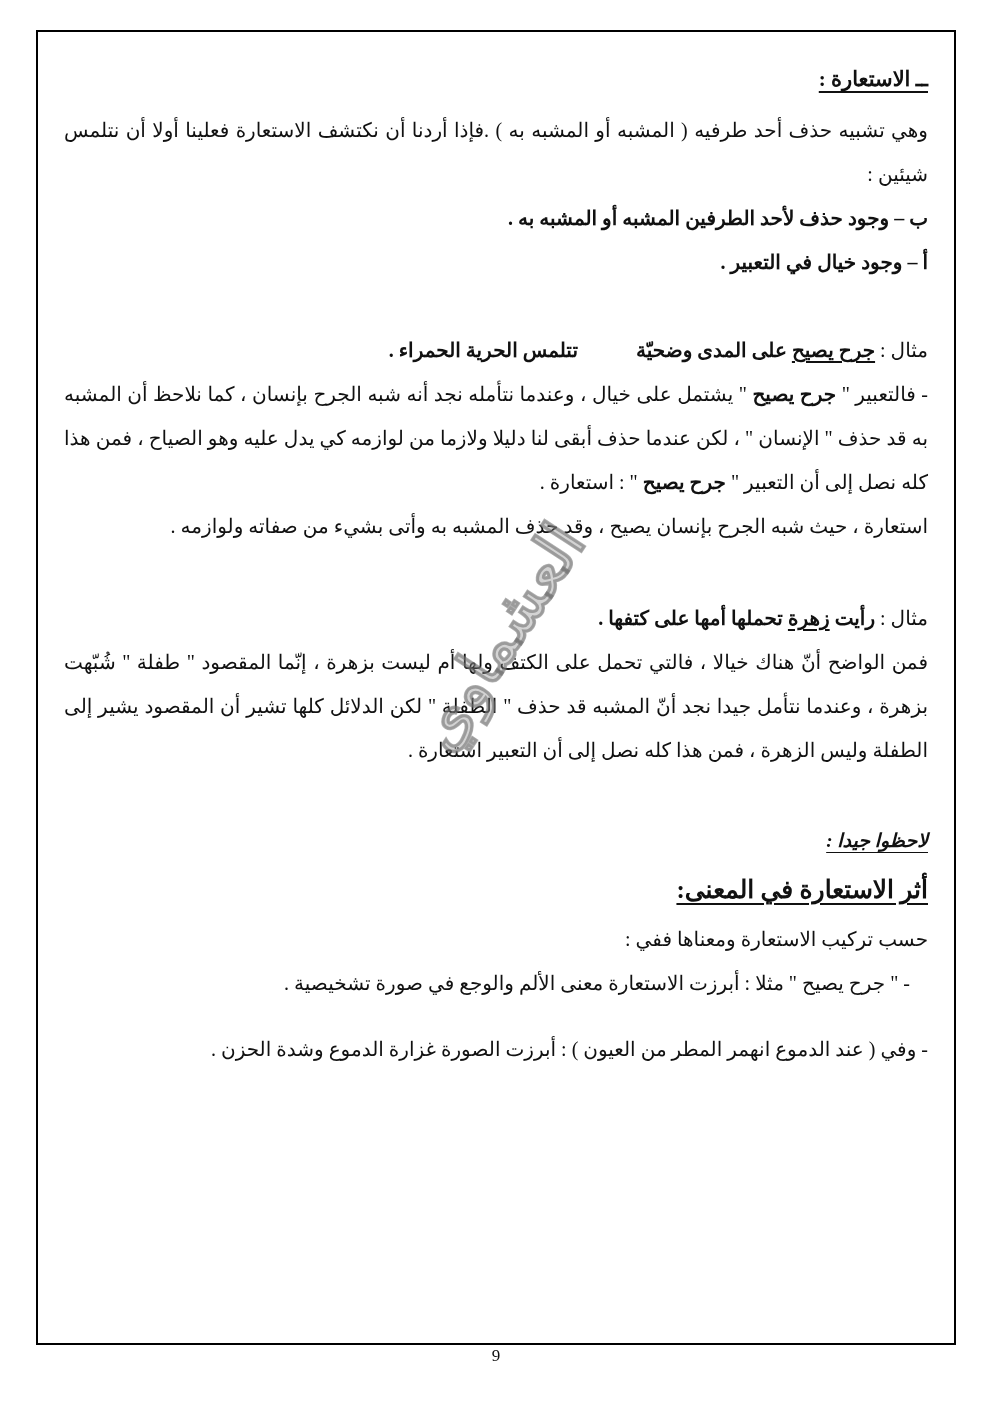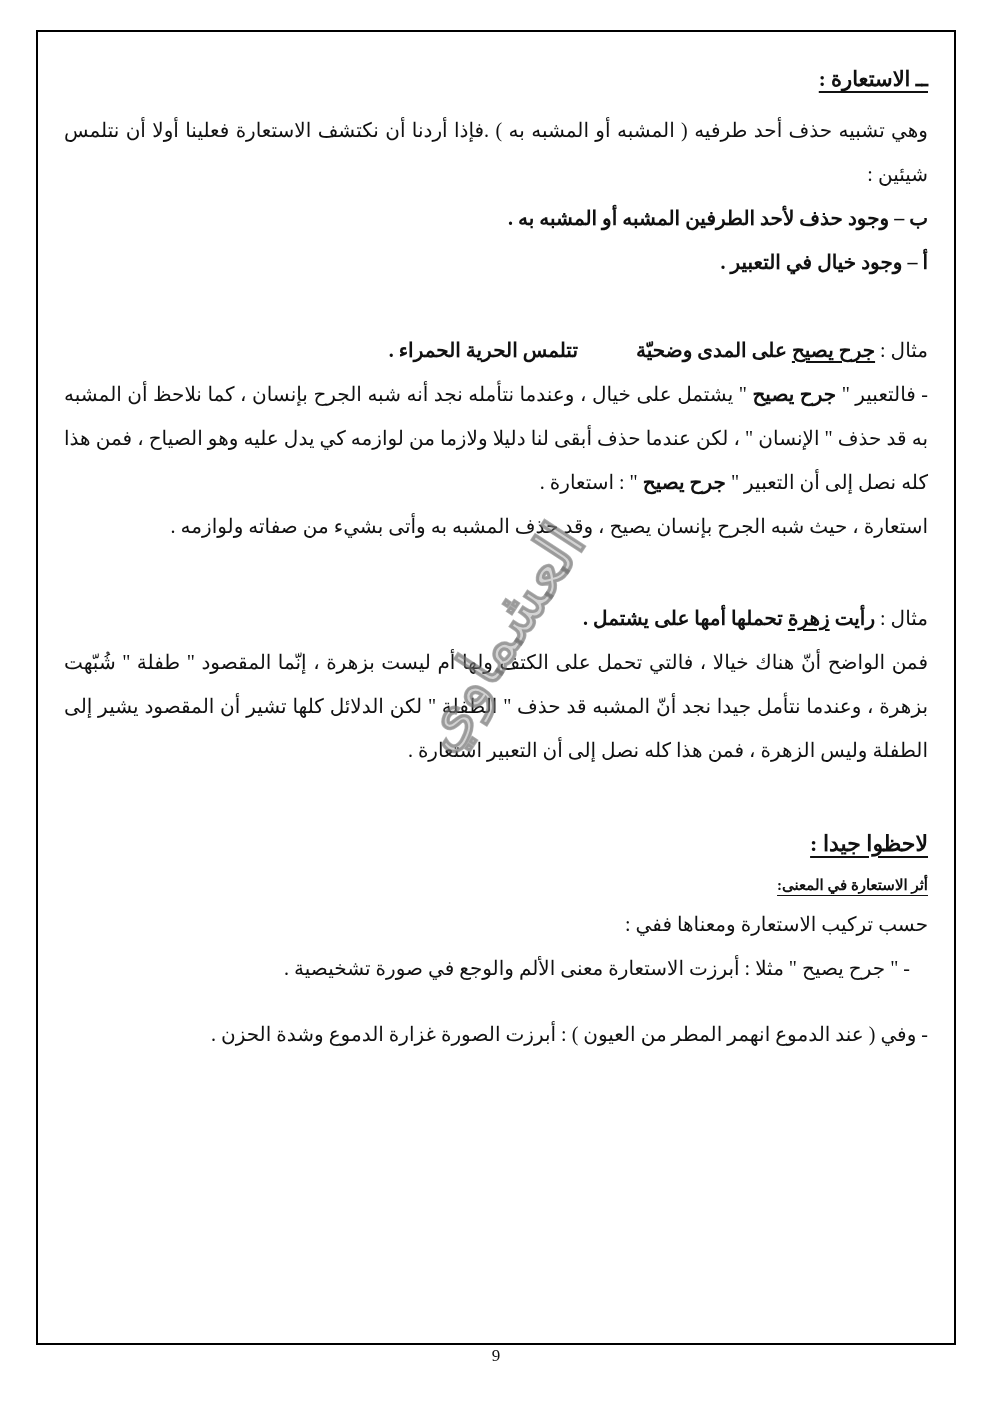--- a/index.html
+++ b/index.html
@@ -43,27 +43,28 @@
   .point   { font-weight: bold; }
   .example { margin-top: 44px; text-align: right; }
   .example-2 { margin-top: 48px; }
   .verse-gap {
     display: inline-block;
     width: 58px;
   }
   .note-heading {
     margin-top: 48px;
     font-weight: bold;
-    font-size: 22px;
+    font-size: 19px;
     text-decoration: underline;
     text-underline-offset: 5px;
+    font-style: italic;
   }
   .note-heading-2 {
     font-weight: bold;
-    font-size: 15px;
+    font-size: 25px;
     text-decoration: underline;
     text-underline-offset: 5px;
   }
   .bullet-indent { padding-right: 18px; }
   .bullet-last   { margin-top: 22px; }
   .watermark {
     position: absolute;
     top: 600px;
     left: 300px;
     width: 400px;
@@ -106,21 +107,21 @@
       <span>مثال : </span><span class="bu">جرح يصيح</span><span class="bold"> على المدى وضحيّة</span><span class="verse-gap"></span><span class="bold">تتلمس الحرية الحمراء .</span>
     </div>
 
     <div class="just">
       <span>- فالتعبير " </span><span class="bold">جرح يصيح</span><span> " يشتمل على خيال ، وعندما نتأمله نجد أنه شبه الجرح بإنسان ، كما نلاحظ أن المشبه به قد حذف " الإنسان " ، لكن عندما حذف أبقى لنا دليلا ولازما من لوازمه كي يدل عليه وهو الصياح ، فمن هذا كله نصل إلى أن التعبير " </span><span class="bold">جرح يصيح</span><span> " : استعارة .</span>
     </div>
 
     <div>استعارة ، حيث شبه الجرح بإنسان يصيح ، وقد حذف المشبه به وأتى بشيء من صفاته ولوازمه .</div>
 
     <div class="example-2">
-      <span>مثال : </span><span class="bold">رأيت </span><span class="bu">زهرة</span><span class="bold"> تحملها أمها على يشتمل .</span>
+      <span>مثال : </span><span class="bold">رأيت </span><span class="bu">زهرة</span><span class="bold"> تحملها أمها على كتفها .</span>
     </div>
 
     <div class="just">فمن الواضح أنّ هناك خيالا ، فالتي تحمل على الكتف ولها أم ليست بزهرة ، إنّما المقصود " طفلة " شُبّهت بزهرة ، وعندما نتأمل جيدا نجد أنّ المشبه قد حذف " الطفلة " لكن الدلائل كلها تشير أن المقصود يشير إلى الطفلة وليس الزهرة ، فمن هذا كله نصل إلى أن التعبير استعارة .</div>
 
 
     <div class="note-heading">لاحظوا جيدا :</div>
     <div class="note-heading-2">أثر الاستعارة في المعنى:</div>
 
     <div>حسب تركيب الاستعارة ومعناها ففي :</div>
 

